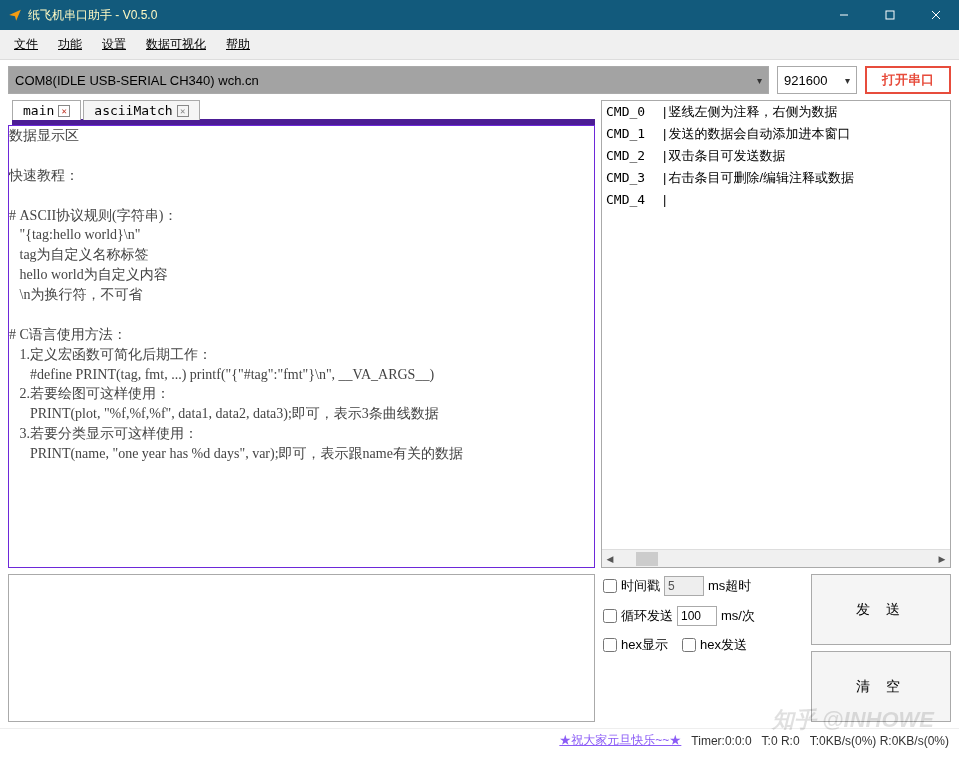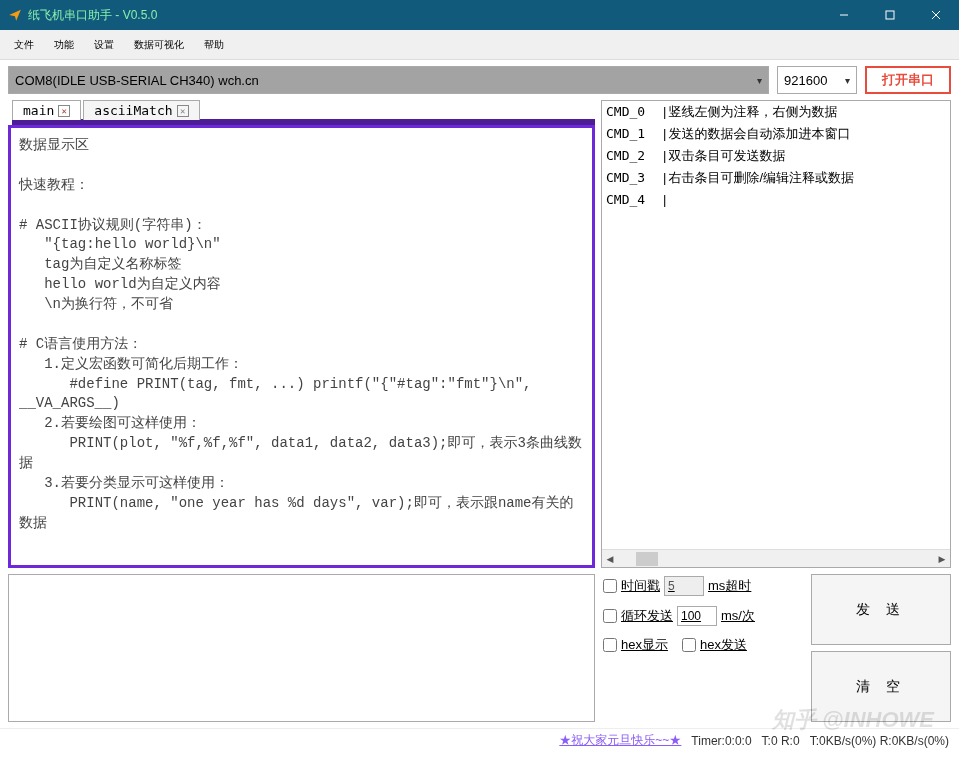--- a/index.html
+++ b/index.html
@@ -1,55 +1,55 @@
 <!DOCTYPE html>
 <html><head>
 <meta charset="utf-8">
 <style>
 * { box-sizing: border-box; margin: 0; padding: 0; }
 body { font-family: "Microsoft YaHei", "SimSun", sans-serif; font-size: 13px; background: #fff; width: 959px; height: 761px; overflow: hidden; }
 
-.title-bar { background: #125a7c; height: 30px; display: flex; align-items: center; color: #86efac; padding-left: 8px; }
+.title-bar { background: #125a7c; height: 30px; display: flex; align-items: center; color: #fef9c3; padding-left: 8px; }
 .title-bar .icon { margin-right: 6px; display:flex; align-items:center; }
 .title-bar .title { flex: 1; font-size: 12px; }
 .title-bar .win-btns { display: flex; height: 100%; }
 .title-bar .win-btn { width: 46px; display: flex; align-items: center; justify-content: center; color: #fff; }
 
 .menu-bar { background: #f0f0f0; height: 30px; display: flex; align-items: center; padding: 0 4px; border-bottom: 1px solid #ddd; }
-.menu-item { padding: 4px 10px; font-size: 10px; }
+.menu-item { padding: 4px 10px; font-size: 12px; text-decoration: underline; }
 
 .toolbar-row { height: 40px; display: flex; align-items: center; padding: 6px 8px; gap: 8px; }
 .port-select { flex: 1; height: 28px; border: 1px solid #aaa; display: flex; align-items: center; padding: 0 6px; position: relative; background:#a3a3a3; }
 .port-select .arrow, .baud-select .arrow { position: absolute; right: 6px; font-size: 10px; color:#333; }
 .baud-select { width: 80px; height: 28px; border: 1px solid #aaa; display: flex; align-items: center; padding: 0 6px; position: relative; background:#fff; }
 .open-btn { width: 86px; height: 28px; border: 2px solid #e74c3c; color: #e74c3c; background: #fff; display: flex; align-items: center; justify-content: center; font-weight: bold; font-size: 13px; }
 
 .main-area { display: flex; height: 468px; padding: 0 8px; gap: 6px; }
 .left-pane { flex: 1; display: flex; flex-direction: column; }
 .tabs { display: flex; border-bottom: 6px solid #4c1d95; margin-left:4px; }
 .tab { border: 1px solid #aaa; border-bottom: none; padding: 2px 10px; background: #f5f5f5; font-family: "Consolas", monospace; font-size: 13px; display:flex; align-items:center; gap:4px; margin-right:2px; margin-bottom:-1px; }
 .tab.active { background: #fff; }
 .tab .close-x { width:12px; height:12px; border:1px solid #888; font-size:9px; line-height:10px; text-align:center; color:#c0392b; }
 .tab.inactive .close-x { color:#888; }
-.text-area { flex: 1; border: 3px solid #6d28d9; padding: 8px; font-family: Liberation Mono, monospace; font-size: 14px; color: #444; white-space: pre-wrap; overflow: auto; line-height: 1.42; }
+.text-area { flex: 1; border: 1px solid #6d28d9; font-family: Liberation Serif, serif; font-size: 14px; color: #444; white-space: pre-wrap; overflow: auto; line-height: 1.42; }
 
 .right-pane { width: 350px; border: 1px solid #aaa; overflow:hidden; display:flex; flex-direction:column; }
 .cmd-list { flex:1; overflow:auto; }
 .cmd-row { display: flex; font-size: 13px; padding: 0px 4px; line-height:22px; white-space:nowrap; }
 .cmd-name { width: 55px; font-family: monospace; }
 .cmd-sep { padding: 0 2px; }
 .hscroll { height:18px; background:#f0f0f0; border-top:1px solid #ddd; display:flex; align-items:center; }
 .hscroll .thumb { width:22px; height:14px; background:#ccc; margin-left:18px; }
 .hscroll .arrow-l, .hscroll .arrow-r { width:16px; text-align:center; font-size:9px; color:#555;}
 .hscroll .track { flex:1; }
 
 .bottom-area { display: flex; height: 160px; padding: 6px 8px; gap: 6px; }
 .input-box { flex: 1; border: 1px solid #aaa; }
 .controls { width: 350px; display: flex; gap:6px; }
-.chk-col { flex: 1; display:flex; flex-direction:column; gap:10px; padding:2px 2px;text-decoration:underline; }
+.chk-col { flex: 1; display:flex; flex-direction:column; gap:10px; padding:2px 2px; }
 .chk-row { display: flex; align-items: center; gap: 4px; }
 .chk-row input[type=checkbox] { width:14px; height:14px; }
 .chk-row .num { width:40px; height:20px; border:1px solid #aaa; font-size:12px; padding:0 3px; text-align:left; }
 .chk-row .lbl { font-size:13px; }
 .btn-col { width: 140px; display:flex; flex-direction:column; gap:6px; }
 .big-btn { flex:1; border:1px solid #aaa; background:#f5f5f5; display:flex; align-items:center; justify-content:center; font-size:14px; letter-spacing:6px; }
 
 .status-bar { height: 24px; display: flex; align-items: center; padding: 0 8px; font-size: 12px; gap: 6px; color:#333; border-top:1px solid #eee; justify-content:flex-end; }
 .status-bar .greet { color: #8b5cf6; text-decoration: underline; }
 .status-bar .seg { padding: 0 2px; }

